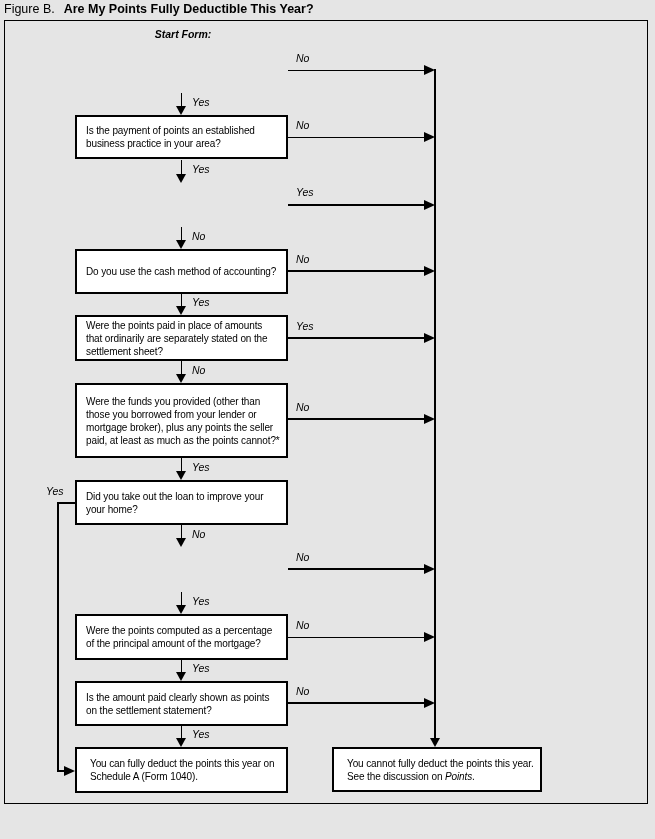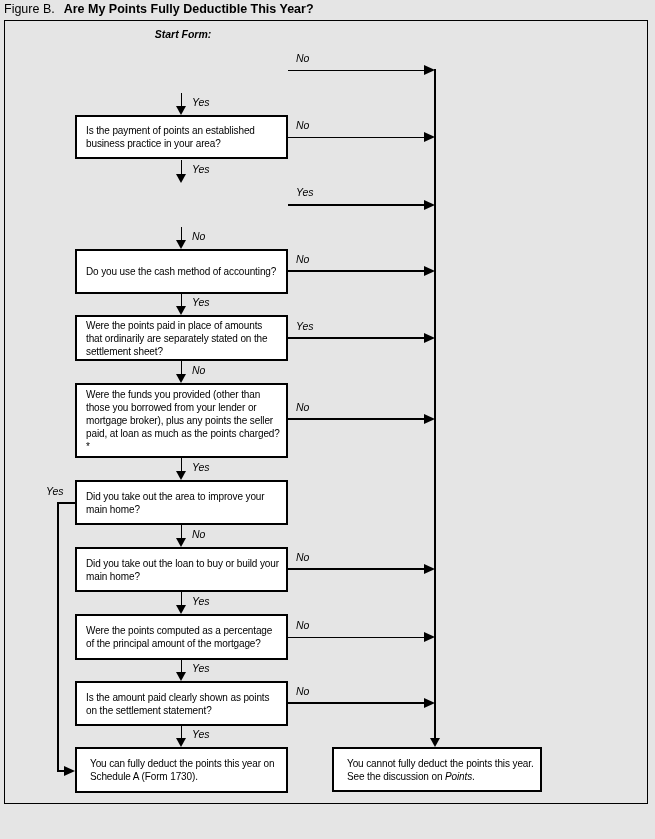--- a/index.html
+++ b/index.html
@@ -47,37 +47,34 @@
   <div class="qbox" style="top:115px;height:44px;">
       <span>Is the payment of points an established business practice in your area?</span>
     </div>
   <div class="qbox" style="top:249px;height:45px;">
       <span>Do you use the cash method of accounting?</span>
     </div>
   <div class="qbox" style="top:315px;height:46px;">
       <span>Were the points paid in place of amounts that ordinarily are separately stated on the settlement sheet?</span>
     </div>
   <div class="qbox" style="top:383px;height:75px;">
-      <span>Were the funds you provided (other than those you borrowed from your lender or mortgage broker), plus any points the seller paid, at loan as much as the points charged?*</span>
+      <span>Were the funds you provided (other than those you borrowed from your lender or mortgage broker), plus any points the seller paid, at least as much as the points cannot?*</span>
     </div>
   <div class="qbox" style="top:480px;height:45px;">
-      <span>Did you take out the area to improve your main home?</span>
-    </div>
-  <div class="qbox" style="top:547px;height:45px;">
-      <span>Did you take out the loan to buy or build your main home?</span>
+      <span>Did you take out the loan to improve your your home?</span>
     </div>
   <div class="qbox" style="top:614px;height:46px;">
       <span>Were the points computed as a percentage of the principal amount of the mortgage?</span>
     </div>
   <div class="qbox" style="top:681px;height:45px;">
       <span>Is the amount paid clearly shown as points on the settlement statement?</span>
     </div>
 
   <div class="rbox" style="left:75px;top:747px;width:213px;height:46px;">
-    <span>You can fully deduct the points this year on Schedule A (Form 1730).</span>
+    <span>You can fully deduct the points this year on Schedule A (Form 1040).</span>
   </div>
   <div class="rbox" style="left:332px;top:747px;width:210px;height:45px;">
     <span><span>You cannot fully deduct the points this year. See the discussion on </span><span class="it">Points</span><span>.</span></span>
   </div>
 
   <div class="line" style="left:180.5px;top:93px;width:1.5px;height:13px;"></div>
   <div class="ah-down" style="left:176px;top:106px;"></div>
   <div class="lbl" style="left:192px;top:96px;">Yes</div>
 
   <div class="line" style="left:180.5px;top:160px;width:1.5px;height:14px;"></div>

